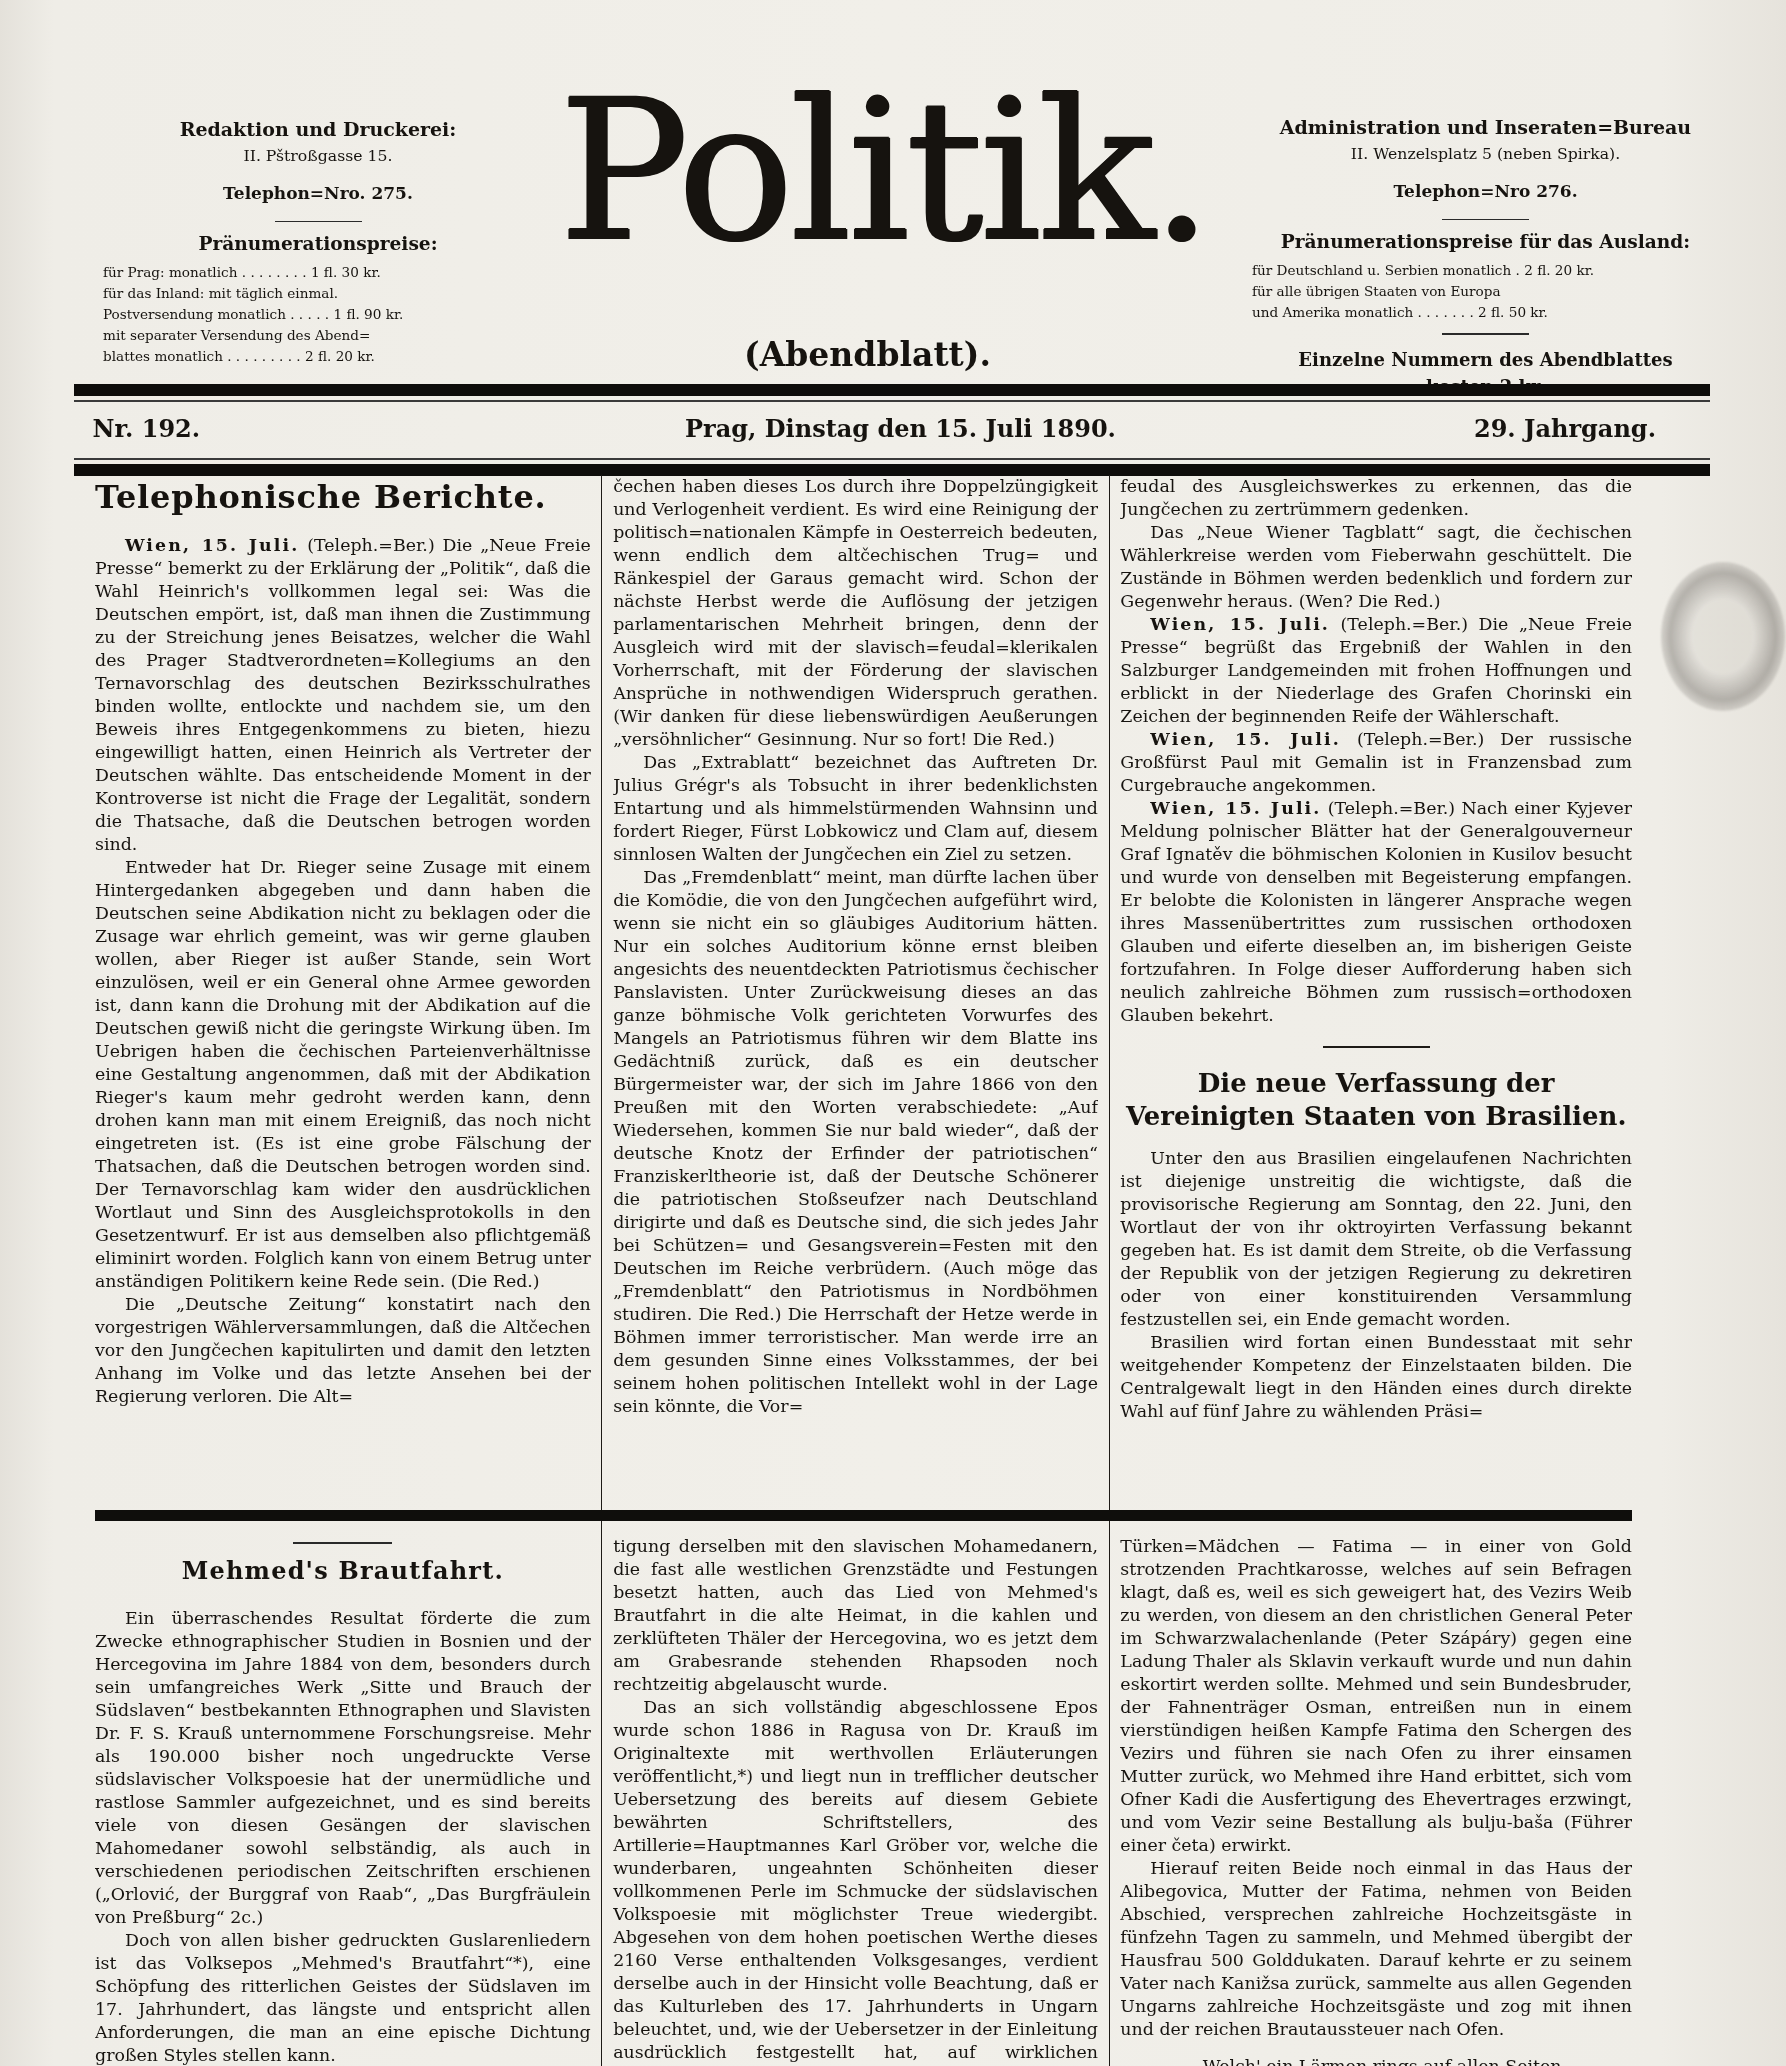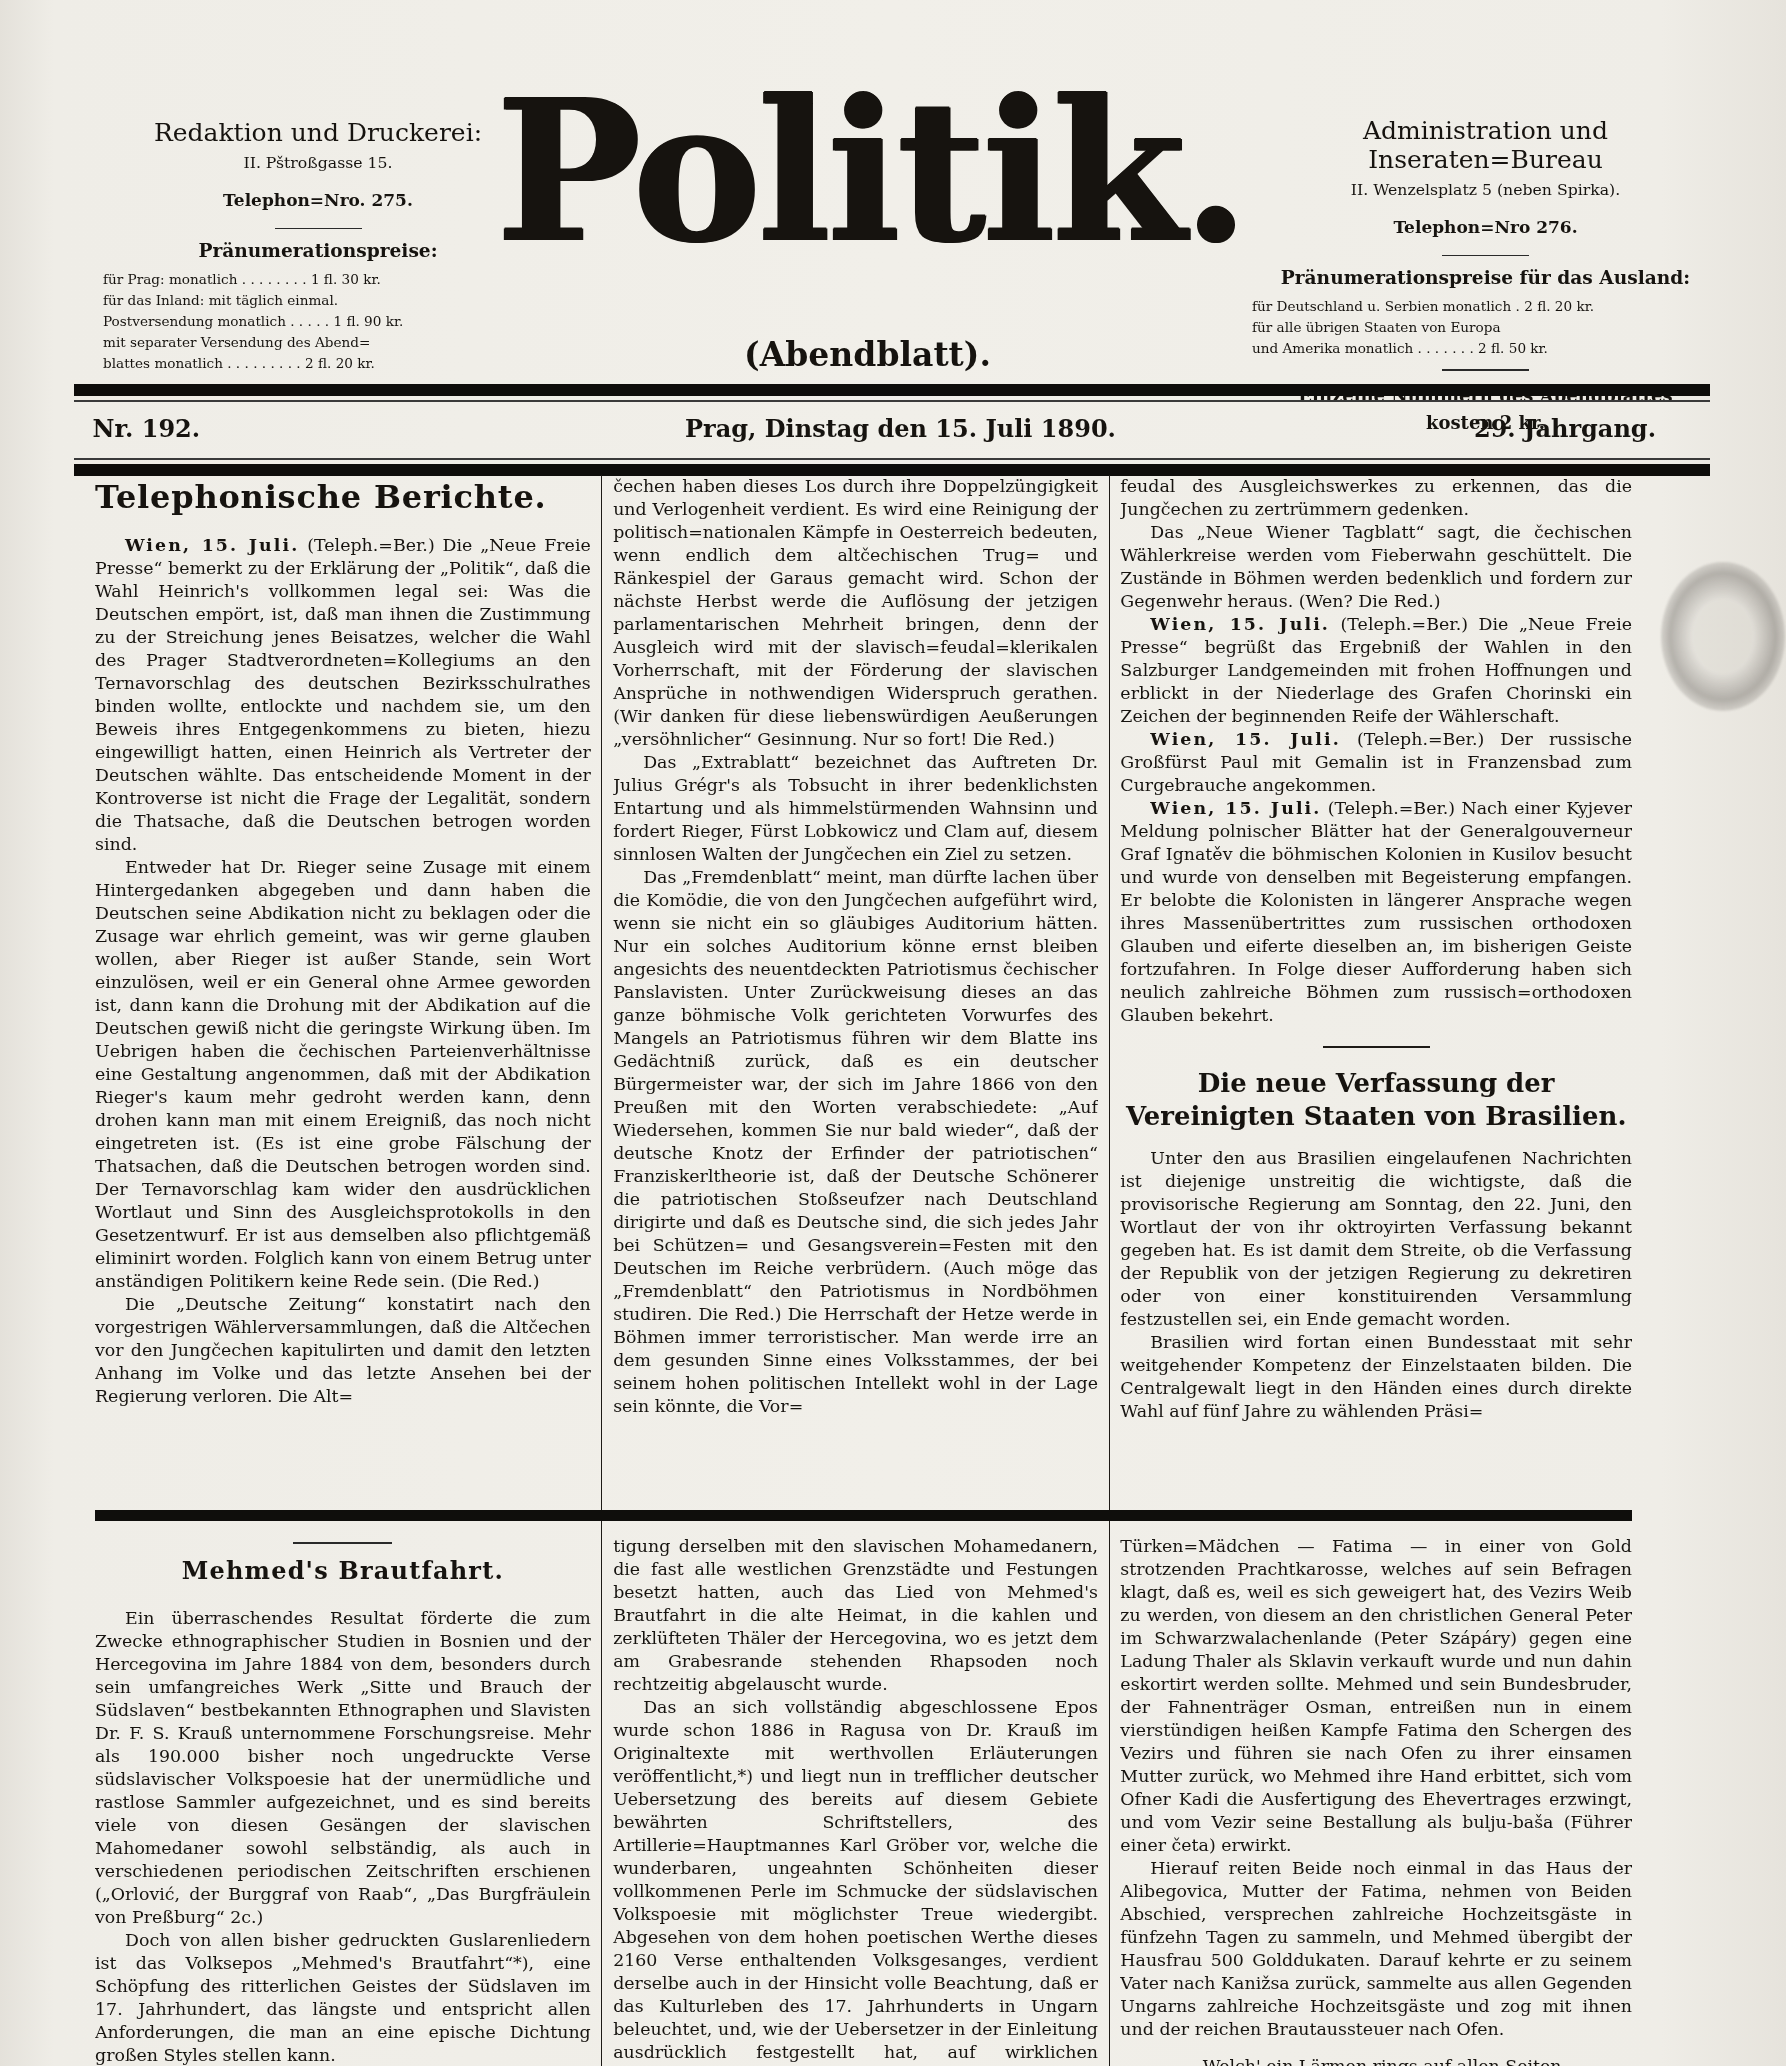--- a/index.html
+++ b/index.html
@@ -4,29 +4,29 @@
 <style>
   html,body{margin:0;padding:0;}
   body{width:1786px;height:2523px;position:relative;background:#edebe5;
        font-family:"DejaVu Serif","Liberation Serif",serif;color:#16130f;overflow:hidden;}
   .page{position:absolute;inset:0;
         background:linear-gradient(90deg,#e4e1da 0,#efede7 3%,#f1efe9 50%,#efede7 93%,#e6e3dc 100%);}
   
   .mast-block{position:absolute;text-align:center;}
   .mast-left{left:103px;top:118px;width:430px;}
   .mast-right{left:1252px;top:116px;width:467px;}
-  .mb-title{font-size:25px;font-weight:normal;margin:0 0 5.8px 0;}
+  .mb-title{font-size:19px;font-weight:bold;margin:0 0 5.8px 0;}
   .mb-line{font-size:15.7px;margin:2.5px 0;}
   .mb-line2{font-size:17px;font-weight:bold;margin:18px 0;}
   .mb-rule{width:87px;height:1.7px;background:#2a2a2a;margin:10.7px auto;}
   .mb-prices-title{font-size:18.6px;font-weight:bold;margin:4.1px 0 7.4px 0;}
   .mb-price{font-size:13.6px;line-height:1.55;text-align:left;margin:0;}
   .mb-single{font-size:18px;font-weight:bold;line-height:1.5;margin:0;}
-  .paper-title{position:absolute;left:478px;top:74px;width:785px;text-align:center;
-     font-size:194px;font-weight:bold;letter-spacing:-4.1px;line-height:1;
+  .paper-title{position:absolute;left:491px;top:74px;width:785px;text-align:center;
+     font-size:194px;font-weight:normal;letter-spacing:-4.1px;line-height:1;
      text-shadow:1.2px 1.2px 0 #16130f,-0.8px 0.8px 0 #16130f;}
   .paper-subtitle{position:absolute;left:475px;top:335px;width:785px;text-align:center;
      font-size:33px;font-weight:bold;}
   
   .band{position:absolute;left:74px;top:384px;width:1636px;}
   .bar-heavy{height:12.4px;background:#0e0d0b;}
   .bar-thin{height:2.1px;background:#3a3a3a;margin:3.3px 0;}
   .band-row{position:relative;height:50px;}
   .band-row .issue{position:absolute;left:18.6px;top:9px;font-size:24px;font-weight:bold;}
   .band-row .pdate{position:absolute;left:17px;right:0;top:9px;text-align:center;font-size:24px;font-weight:bold;}

